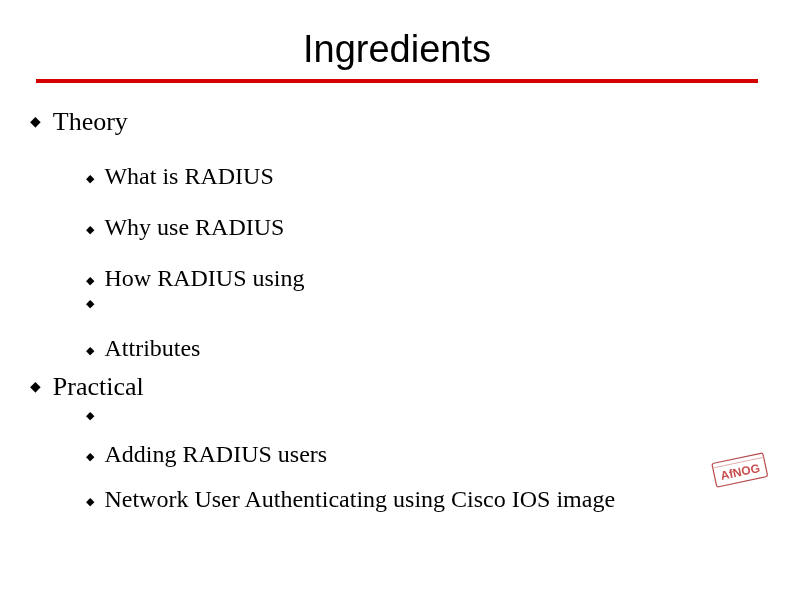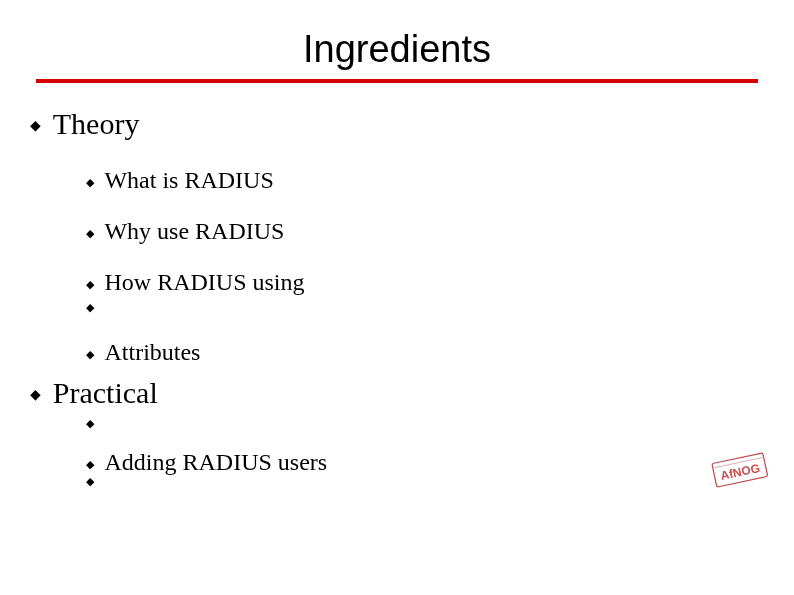--- a/index.html
+++ b/index.html
@@ -6,21 +6,21 @@
   html, body { width: 794px; height: 595px; background: #fff; font-family: Georgia, 'Times New Roman', serif; color: #000; }
   .slide { position: relative; width: 794px; height: 512px; }
   .title-wrap { text-align: center; padding-top: 28px; }
   .title { font-family: 'Gill Sans', 'Gill Sans MT', 'Segoe UI', Arial, sans-serif; font-size: 38px; font-weight: 500; }
   .rule { height: 4px; background: #d40000; margin: 8px 36px 0 36px; }
   .content { padding: 20px 30px 0 30px; }
   ul.lvl1 { list-style: none; }
   ul.lvl1 > li { margin-top: 4px; }
   ul.lvl1 > li > .row { display: flex; align-items: baseline; gap: 12px; }
   ul.lvl1 > li > .row .diamond { font-size: 14px; line-height: 1; transform: translateY(-4px); }
-  ul.lvl1 > li > .row .lbl { font-size: 30px; }
+  ul.lvl1 > li > .row .lbl { font-size: 26px; }
   ul.lvl2 { list-style: none; margin: 10px 0 10px 56px; }
   ul.lvl2 > li { margin-top: 8px; }
   ul.lvl2 > li .row { display: flex; align-items: baseline; gap: 10px; }
   ul.lvl2 > li .row .diamond { font-size: 11px; line-height: 1; transform: translateY(-2px); }
   ul.lvl2 > li .row .lbl { font-size: 24px; margin-top: 16px; }
   ul.lvl2.tight > li { margin-top: 2px; }
   .logo { position: absolute; right: 24px; bottom: 20px; width: 60px; height: 42px; }
 </style>
 </head>
 <body>
@@ -85,20 +85,21 @@
             </li>
           <li>
               <div class="row">
                 <span class="diamond">◆</span>
                 <span class="lbl">Adding RADIUS users</span>
               </div>
             </li>
           <li>
               <div class="row">
                 <span class="diamond">◆</span>
+                <span class="lbl">Network User Authenticating using Cisco IOS image</span>
               </div>
             </li>
         </ul>
       </li>
 
     </ul>
   </div>
 
   <div class="logo">
     <svg viewBox="0 0 60 42" width="60" height="42">

